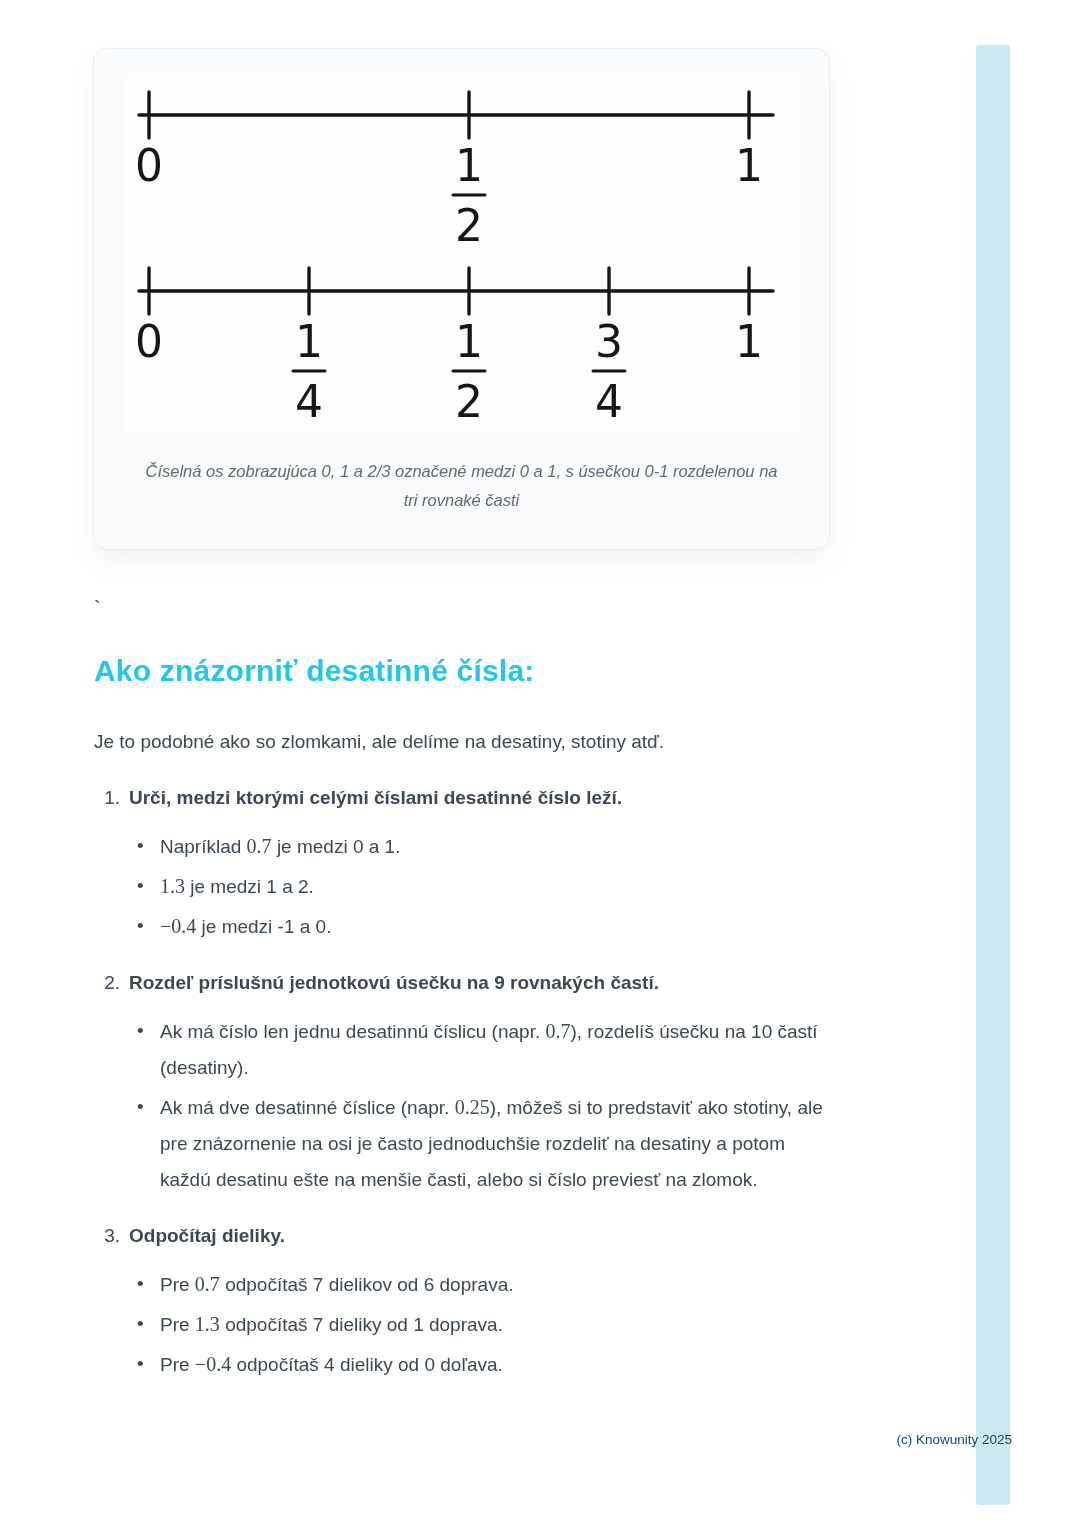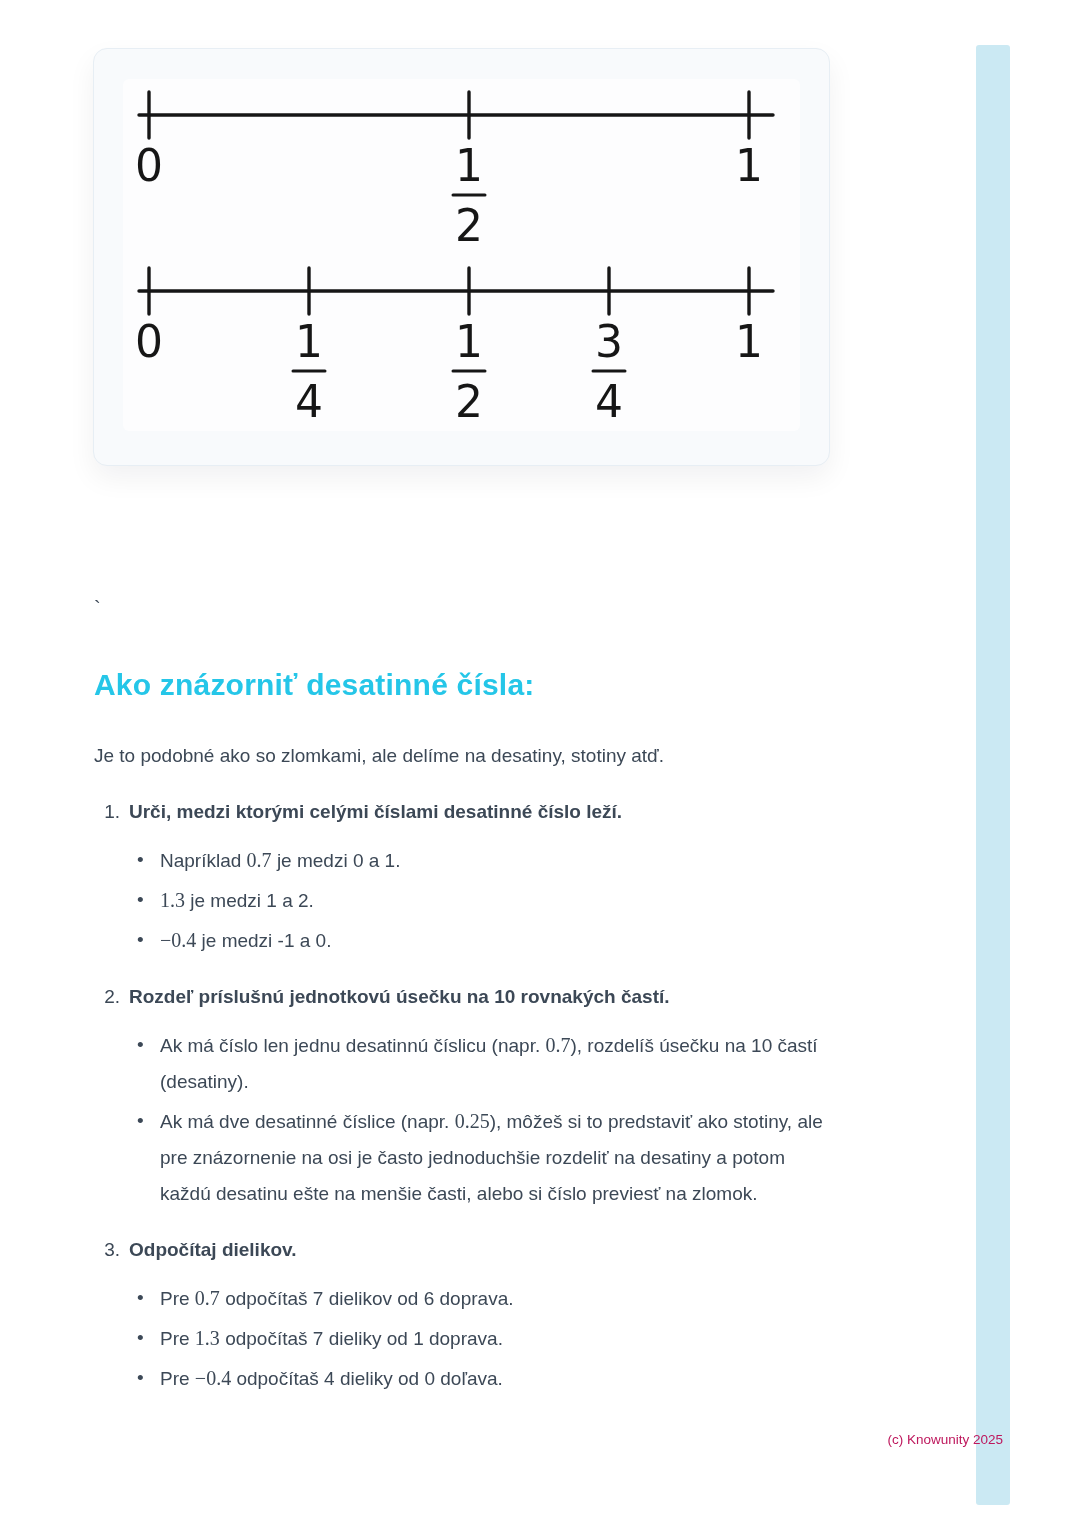--- a/index.html
+++ b/index.html
@@ -70,21 +70,21 @@
     left: 94px;
     top: 596px;
     width: 742px;
   }
   .stray-backtick {
     font-size: 20px;
     line-height: 24px;
     color: #3c4856;
   }
   .section-heading {
-    margin-top: 46px;
+    margin-top: 32px;
     font-size: 30px;
     line-height: 38px;
     font-weight: 700;
     color: #25c6e8;
     letter-spacing: 0.2px;
   }
   .intro {
     margin-top: 34px;
     font-size: 19px;
     line-height: 36px;
@@ -122,23 +122,23 @@
   .bullet-dot::before { content: "•"; }
   .bullet-text { flex: 1; }
   .math {
     font-family: "Liberation Serif", serif;
     font-size: 20px;
   }
 
   .footer-credit {
     position: absolute;
     top: 1432px;
-    right: 77px;
+    right: 68px;
     font-size: 13.5px;
-    color: #be185d;
+    color: #0c4a6e;
   }
 </style>
 </head>
 <body>
 
 <div class="page">
 
   <div class="side-rail"></div>
 
   <div class="figure-card">
@@ -175,20 +175,21 @@
         <text x="346" y="160" text-anchor="middle">2</text>
 
         <text x="486" y="100" text-anchor="middle">3</text>
         <line x1="470" y1="114" x2="502" y2="114" stroke-width="3"></line>
         <text x="486" y="160" text-anchor="middle">4</text>
 
         <text x="626" y="100" text-anchor="middle">1</text>
       </svg>
 
     </div>
+    <div class="figure-caption">Číselná os zobrazujúca 0, 1 a 2/3 označené medzi 0 a 1, s úsečkou 0-1 rozdelenou na tri rovnaké časti</div>
   </div>
 
   <div class="content">
 
     <div class="stray-backtick">`</div>
 
     <h2 class="section-heading">Ako znázorniť desatinné čísla:</h2>
 
     <p class="intro">Je to podobné ako so zlomkami, ale delíme na desatiny, stotiny atď.</p>
 
@@ -211,38 +212,38 @@
           <div class="bullet">
             <span class="bullet-dot"></span>
             <span class="bullet-text"><span></span><span class="math">−0.4</span><span> je medzi -1 a 0.</span></span>
           </div>
         </div>
       </div>
 
       <div class="step">
         <div class="step-head">
           <span class="step-num">2.</span>
-          <span class="step-title">Rozdeľ príslušnú jednotkovú úsečku na 10 rovnakých častí.</span>
+          <span class="step-title">Rozdeľ príslušnú jednotkovú úsečku na 9 rovnakých častí.</span>
         </div>
         <div class="bullets">
           <div class="bullet">
             <span class="bullet-dot"></span>
             <span class="bullet-text"><span>Ak má číslo len jednu desatinnú číslicu (napr. </span><span class="math">0.7</span><span>), rozdelíš úsečku na 10 častí (desatiny).</span></span>
           </div>
           <div class="bullet">
             <span class="bullet-dot"></span>
             <span class="bullet-text"><span>Ak má dve desatinné číslice (napr. </span><span class="math">0.25</span><span>), môžeš si to predstaviť ako stotiny, ale pre znázornenie na osi je často jednoduchšie rozdeliť na desatiny a potom každú desatinu ešte na menšie časti, alebo si číslo previesť na zlomok.</span></span>
           </div>
         </div>
       </div>
 
       <div class="step">
         <div class="step-head">
           <span class="step-num">3.</span>
-          <span class="step-title">Odpočítaj dielikov.</span>
+          <span class="step-title">Odpočítaj dieliky.</span>
         </div>
         <div class="bullets">
           <div class="bullet">
             <span class="bullet-dot"></span>
             <span class="bullet-text"><span>Pre </span><span class="math">0.7</span><span> odpočítaš 7 dielikov od 6 doprava.</span></span>
           </div>
           <div class="bullet">
             <span class="bullet-dot"></span>
             <span class="bullet-text"><span>Pre </span><span class="math">1.3</span><span> odpočítaš 7 dieliky od 1 doprava.</span></span>
           </div>

